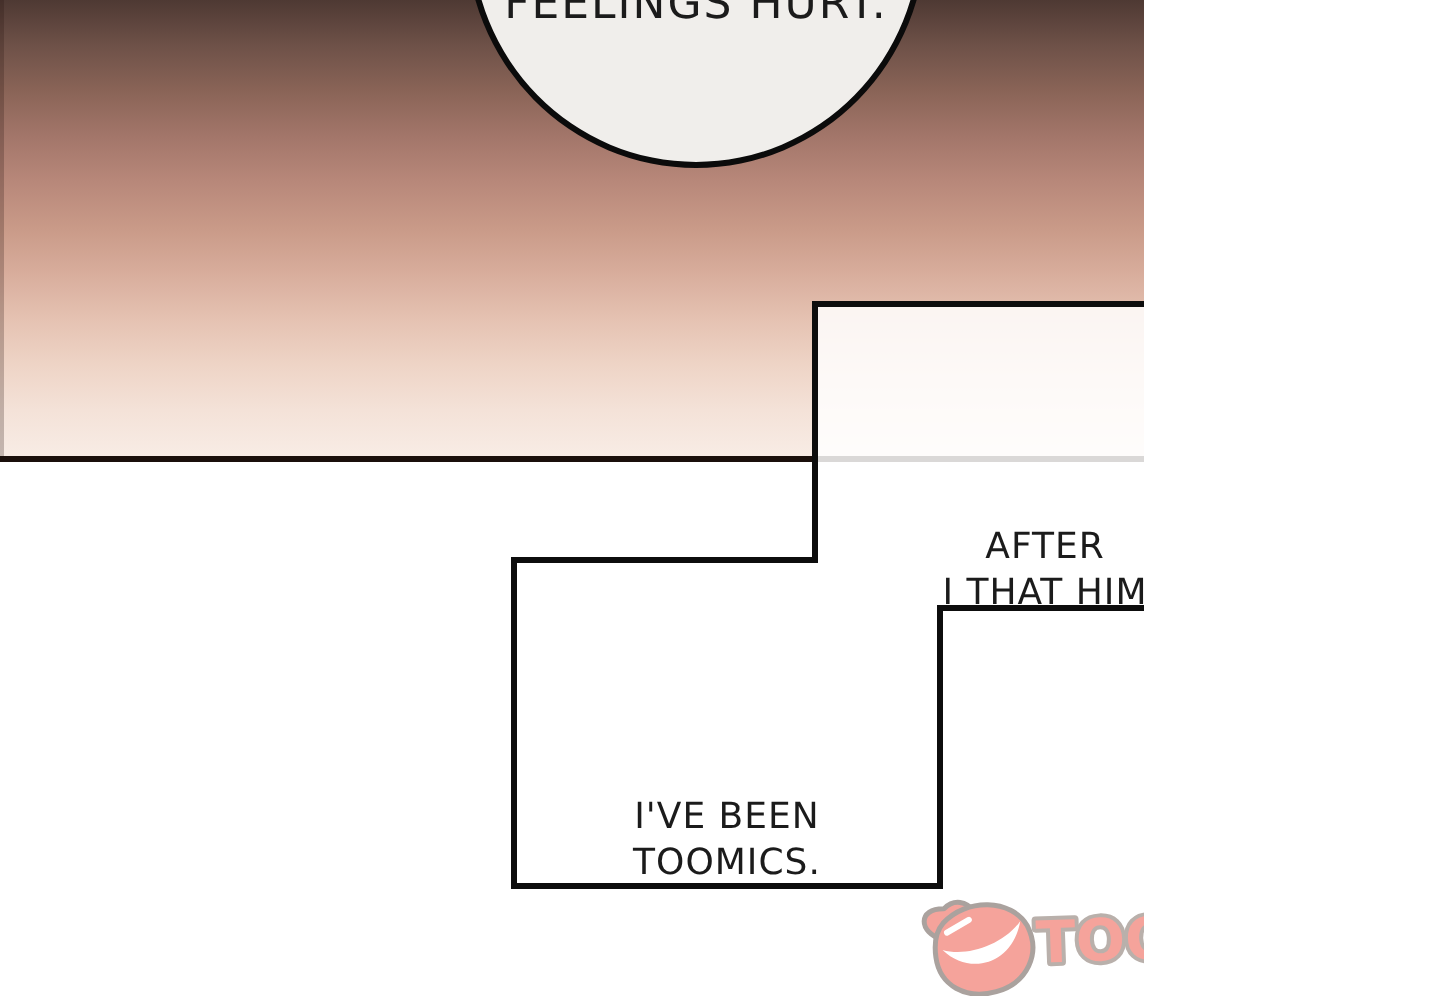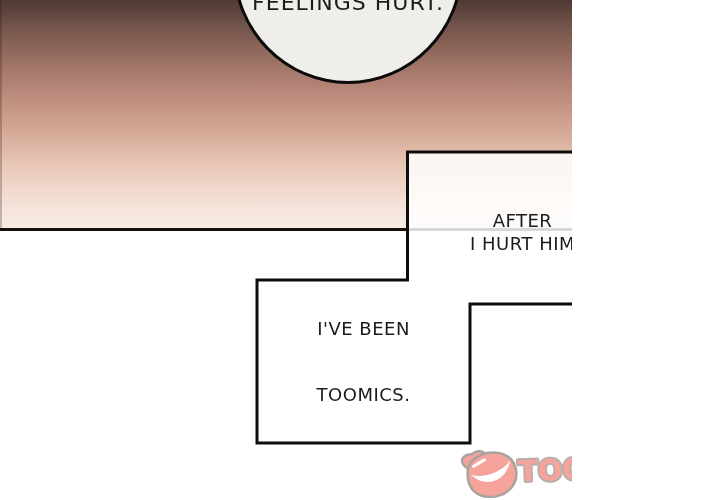--- a/index.html
+++ b/index.html
@@ -34,26 +34,26 @@
     color:#1b1b1b;white-space:nowrap;
   }
   
   .boxes-svg{position:absolute;left:0;top:0;}
   .boxes-path{
     fill:rgba(255,255,255,0.84);
     stroke:#0d0d0d;stroke-width:3px;stroke-linejoin:miter;
   }
   .dialog{
     position:absolute;display:flex;flex-direction:column;
-    align-items:center;justify-content:center;
+    align-items:center;justify-content:flex-end;
     color:#1b1b1b;text-align:center;
     font-size:18px;line-height:23px;letter-spacing:0.5px;
   }
   .dialog-after{left:408px;top:152px;width:229px;height:152px;transform:translateY(4px);}
-  .dialog-thinking{left:257px;top:280px;width:213px;height:163px;gap:43px;}
+  .dialog-thinking{left:257px;top:280px;width:213px;height:163px;}
   .dialog-line{white-space:nowrap;}
   
   .logo{position:absolute;left:456px;top:438px;}
   .logo-text{
     font-family:"DejaVu Sans","Liberation Sans",sans-serif;
     font-weight:bold;
     fill:#f5a39b;stroke:#b9b0ab;paint-order:stroke fill;
     stroke-linejoin:round;
   }
 </style>
@@ -68,21 +68,21 @@
       <div class="bubble-text">FEELINGS HURT.</div>
     </div>
   </div>
 
   <svg class="boxes-svg" width="720" height="500" viewBox="0 0 720 500">
     <path class="boxes-path" d="M407.5,152 H637 V304 H470 V443 H257 V280 H407.5 Z"></path>
   </svg>
 
   <div class="dialog dialog-after">
     <div class="dialog-line">AFTER</div>
-    <div class="dialog-line">I HURT HIM</div>
+    <div class="dialog-line">I THAT HIM</div>
   </div>
 
   <div class="dialog dialog-thinking">
     <div class="dialog-line">I'VE BEEN</div>
     <div class="dialog-line">TOOMICS.</div>
   </div>
 
   <svg class="logo" width="262" height="60" viewBox="0 0 262 60">
     <g transform="rotate(-2 130 30)">
       <g transform="translate(4,5) rotate(-10 28 26)">

